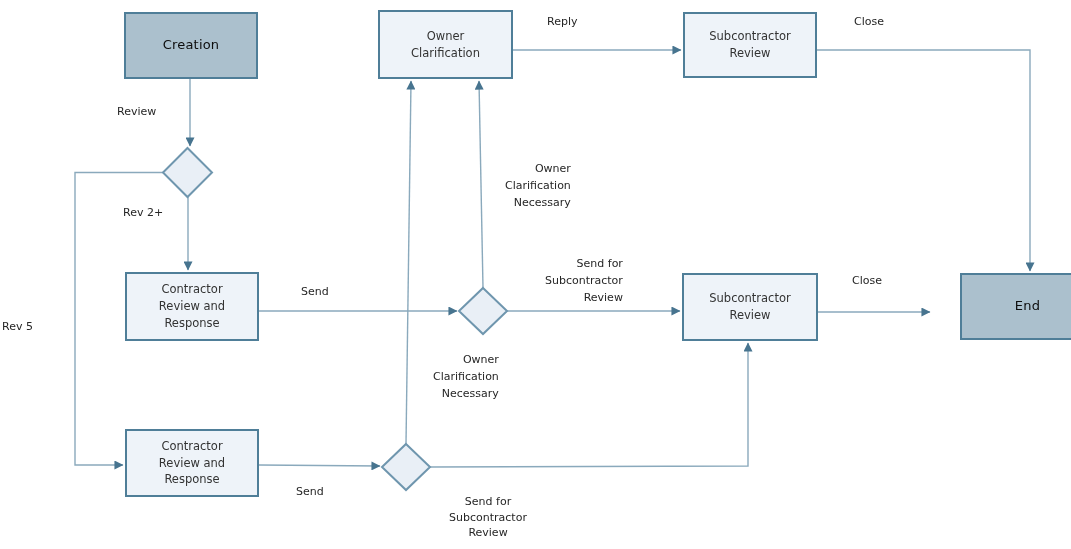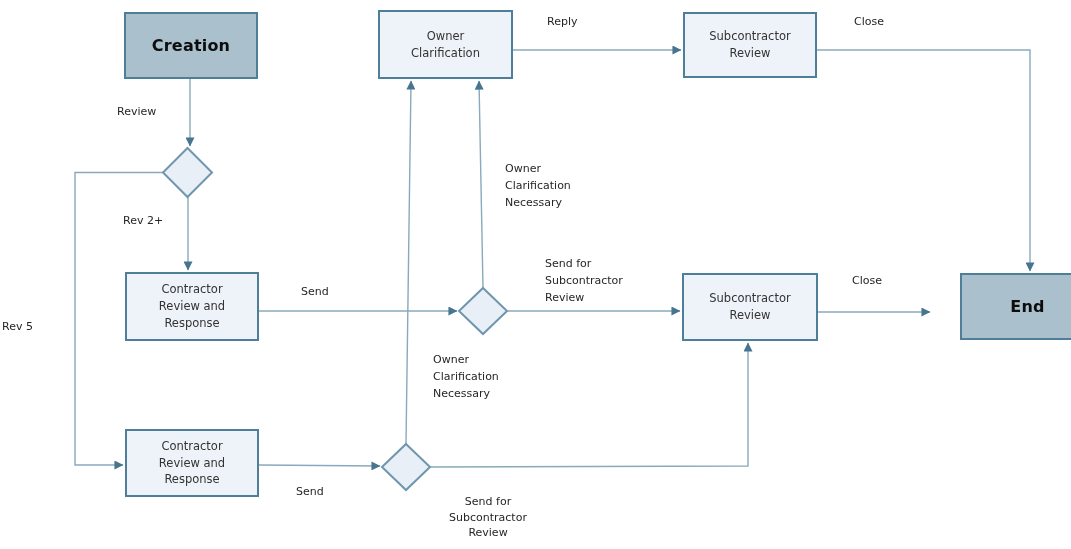--- a/index.html
+++ b/index.html
@@ -9,24 +9,24 @@
   }
   .edges{position:absolute;left:0;top:0;width:1071px;height:549px;}
   .edges path.conn{fill:none;stroke:#8aa9bc;stroke-width:1.4;}
   .edges polygon.diamond{fill:#e9eff6;stroke:#6f96ae;stroke-width:2;}
   .node{
     position:absolute;box-sizing:border-box;display:flex;align-items:center;justify-content:center;
     text-align:center;border:2px solid #4f7e98;background:#eef3f9;color:#333;
     font-size:11.5px;line-height:1.45;white-space:pre-line;
   }
   .node.terminal{
-    background:#abc0cd;color:#0d0d0d;font-weight:bold;font-size:16px;letter-spacing:.2px;
+    background:#abc0cd;color:#0d0d0d;font-weight:normal;font-size:13px;letter-spacing:.2px;
   }
   .edge-label{
-    position:absolute;color:#262626;font-size:11px;line-height:17px;white-space:pre-line;
+    position:absolute;color:#262626;font-size:11px;line-height:17px;white-space:pre-line;text-align:right;
   }
   .edge-label.centered{text-align:center;line-height:15.5px;}
 </style>
 </head>
 <body>
 
 <div class="canvas">
 
   <svg class="edges" width="1071" height="549" viewBox="0 0 1071 549" xmlns="http://www.w3.org/2000/svg">
     <defs>
@@ -69,21 +69,21 @@
 Review</div>
 
   <div class="node terminal" style="left:960px;top:273px;width:135px;height:67px">End</div>
 
   <div class="node" style="left:125px;top:429px;width:134px;height:68px">Contractor
 Review and
 Response</div>
 
   <div class="edge-label" style="left:117px;top:103px">Review</div>
 
-  <div class="edge-label" style="left:123px;top:212px">Rev 2+</div>
+  <div class="edge-label" style="left:123px;top:204px">Rev 2+</div>
 
   <div class="edge-label" style="left:2px;top:318px">Rev 5</div>
 
   <div class="edge-label" style="left:301px;top:283px">Send</div>
 
   <div class="edge-label" style="left:505px;top:160px">Owner
 Clarification
 Necessary</div>
 
   <div class="edge-label" style="left:545px;top:255px">Send for

